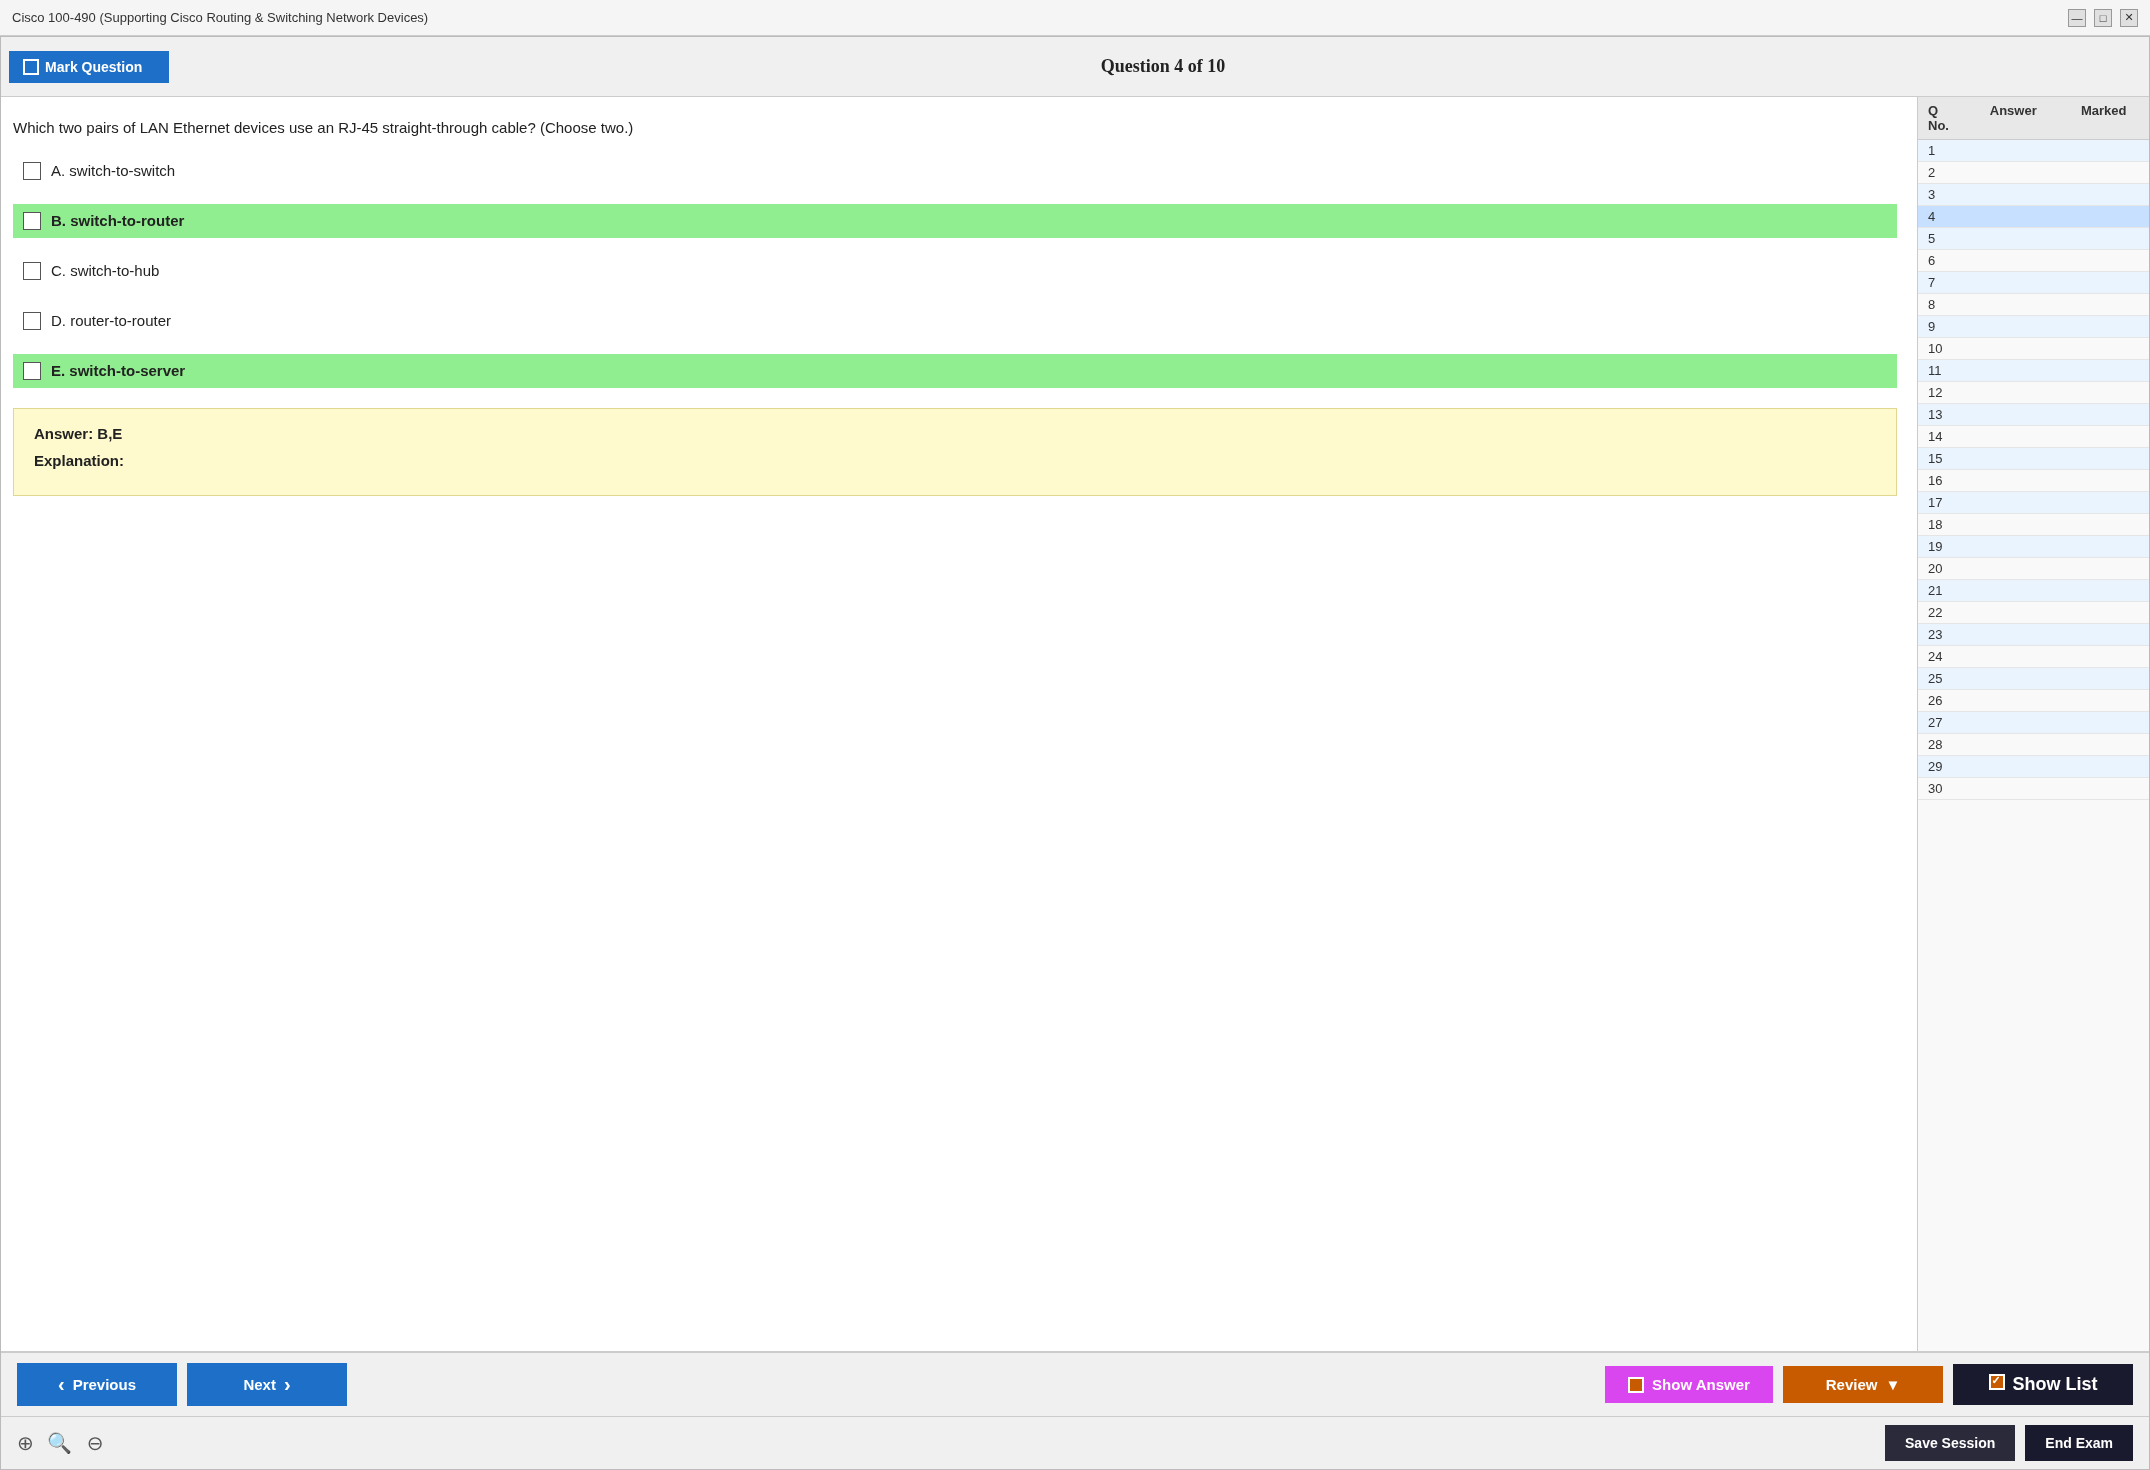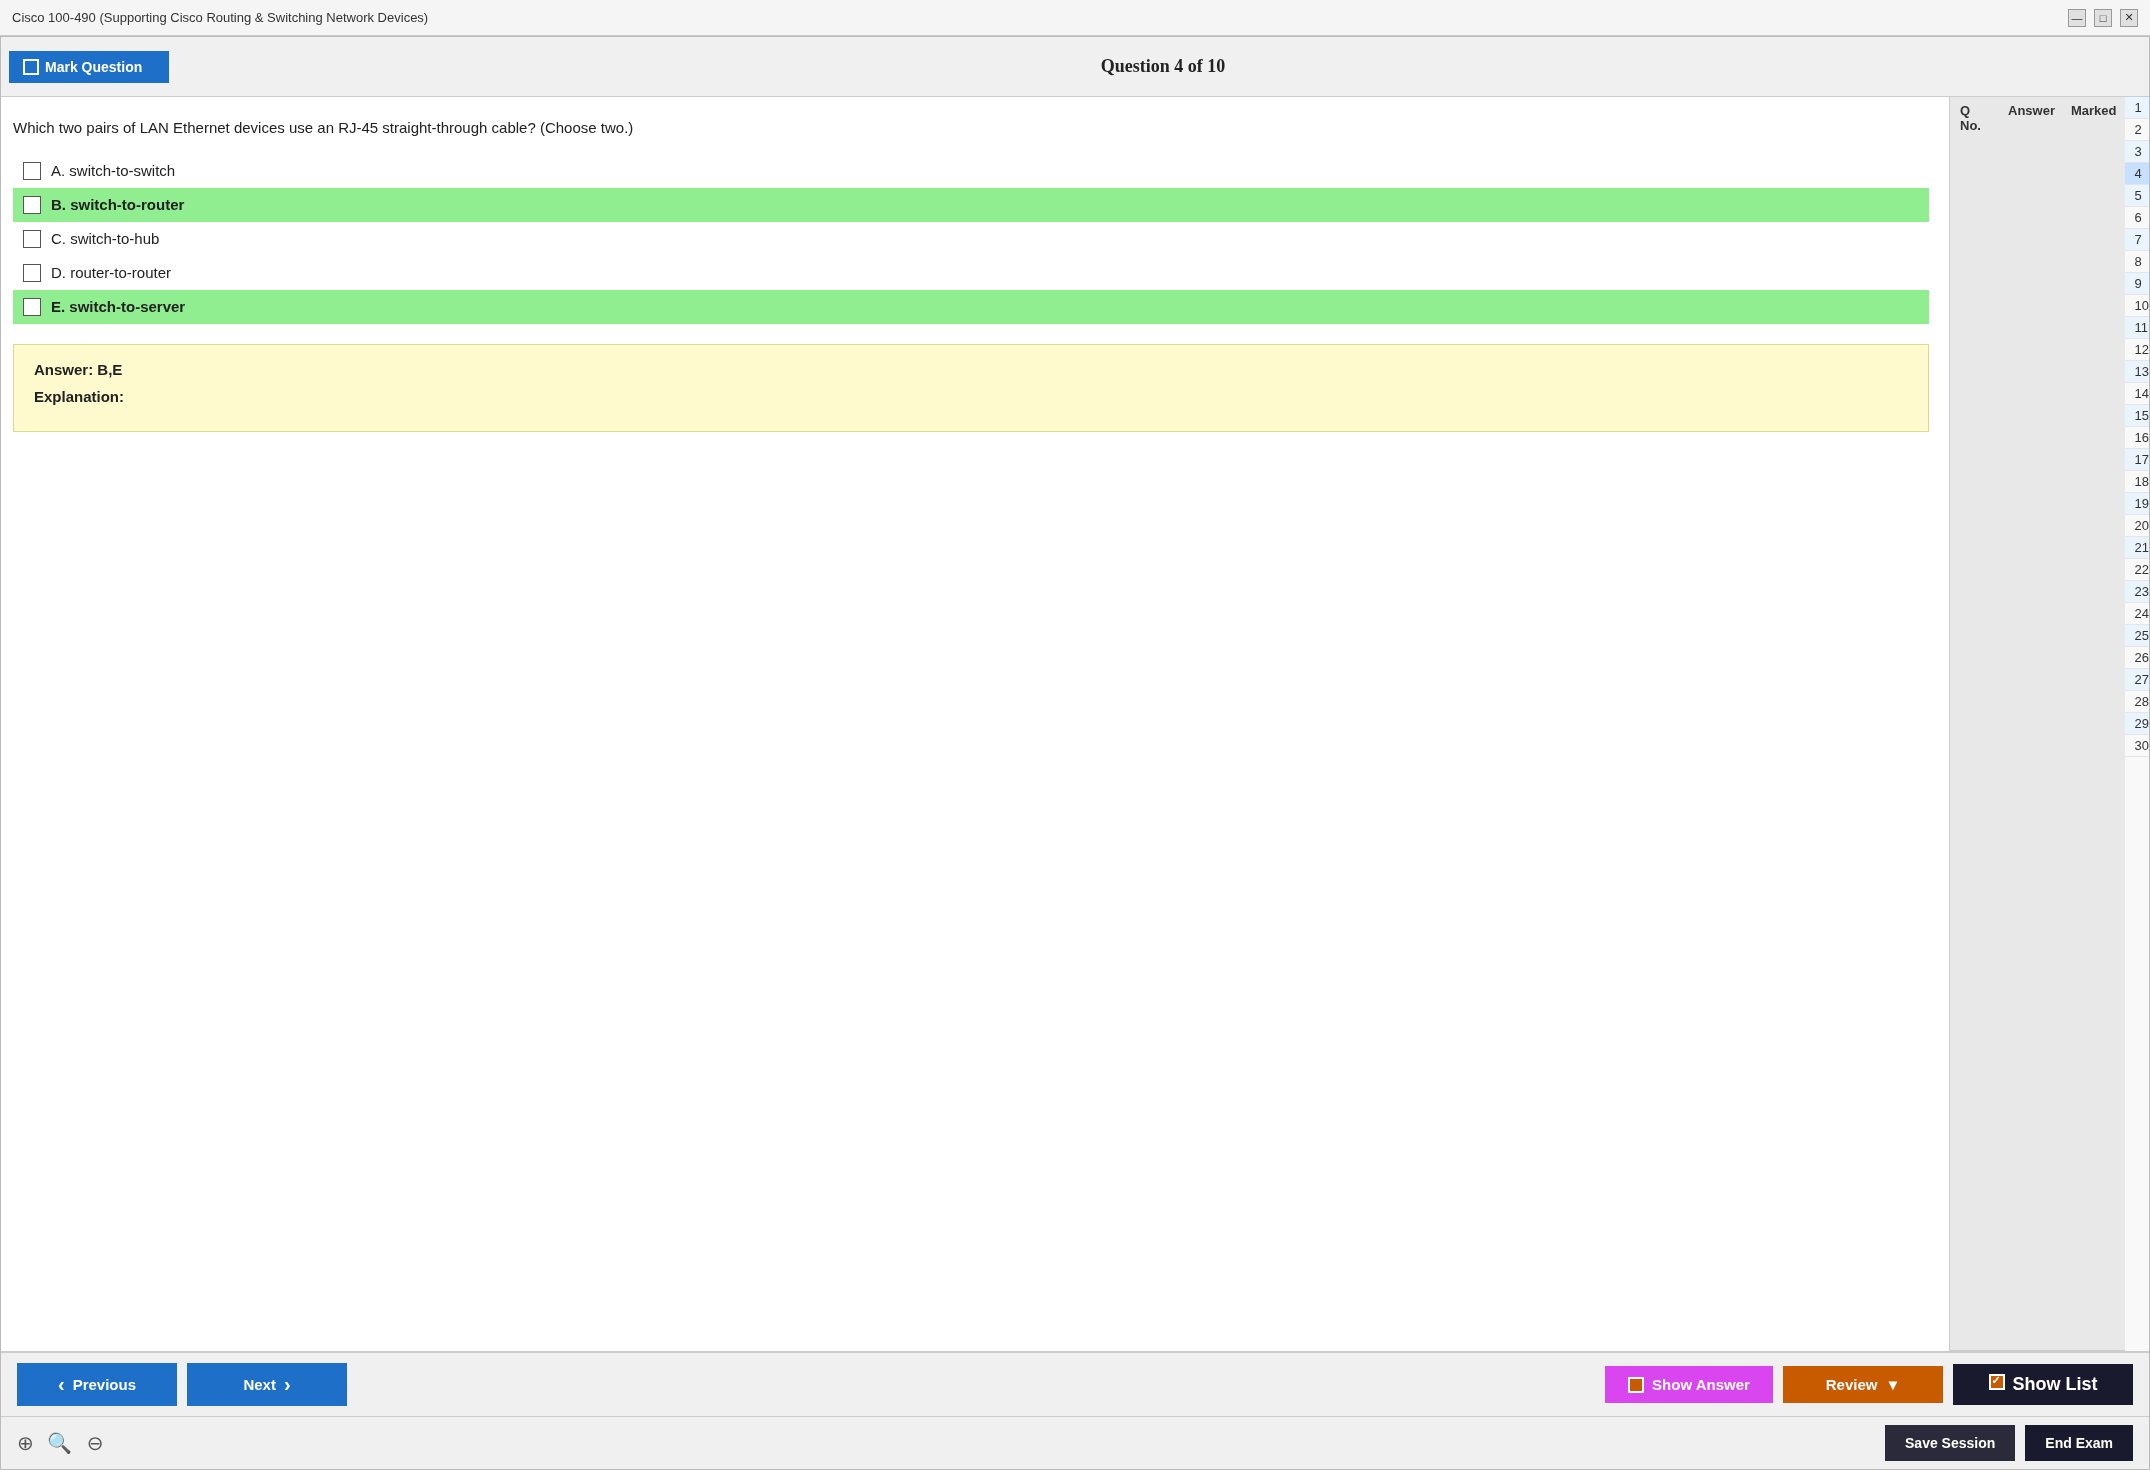--- a/index.html
+++ b/index.html
@@ -114,21 +114,21 @@
 
     .question-text {
       font-size: 15px;
       color: #222;
       line-height: 1.5;
     }
 
     .answer-options {
       display: flex;
       flex-direction: column;
-      gap: 0;
+      gap: 16px;
     }
 
     .option-row {
       display: flex;
       align-items: center;
       gap: 10px;
       padding: 8px 10px;
       cursor: pointer;
     }
     .option-row.selected {
@@ -157,25 +157,25 @@
     }
     .answer-box p {
       font-size: 15px;
       font-weight: bold;
       color: #222;
       margin-bottom: 10px;
     }
 
     
     .sidebar {
-      width: 200px;
+      width: 232px;
       border-left: 1px solid #ccc;
       background: #f9f9f9;
       display: flex;
-      flex-direction: row;
+      flex-direction: column;
       overflow: hidden;
     }
     .sidebar-header {
       display: flex;
       background: #e8e8e8;
       border-bottom: 1px solid #ccc;
       font-size: 13px;
       font-weight: bold;
     }
     .sidebar-header .col {

